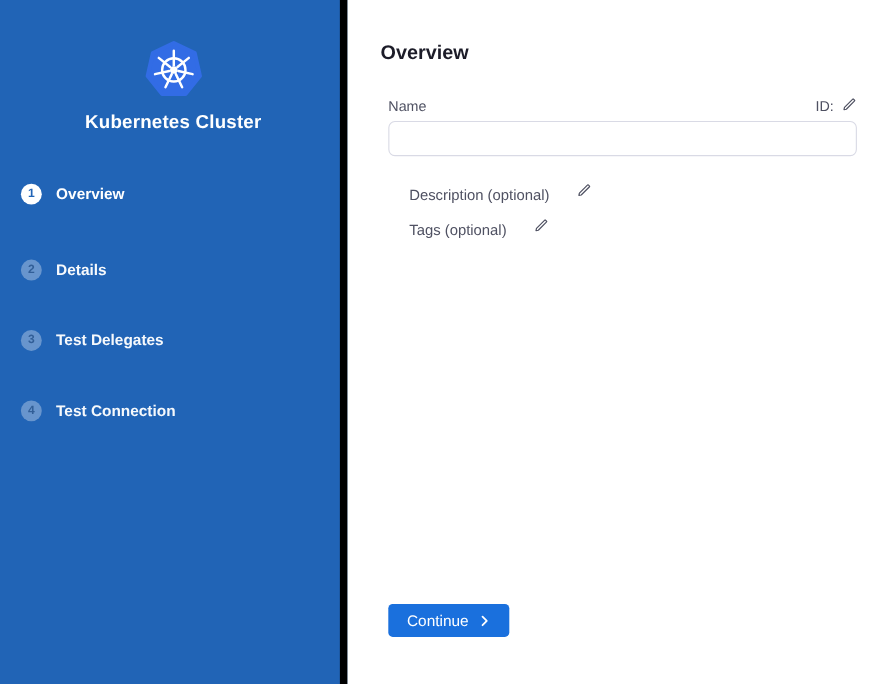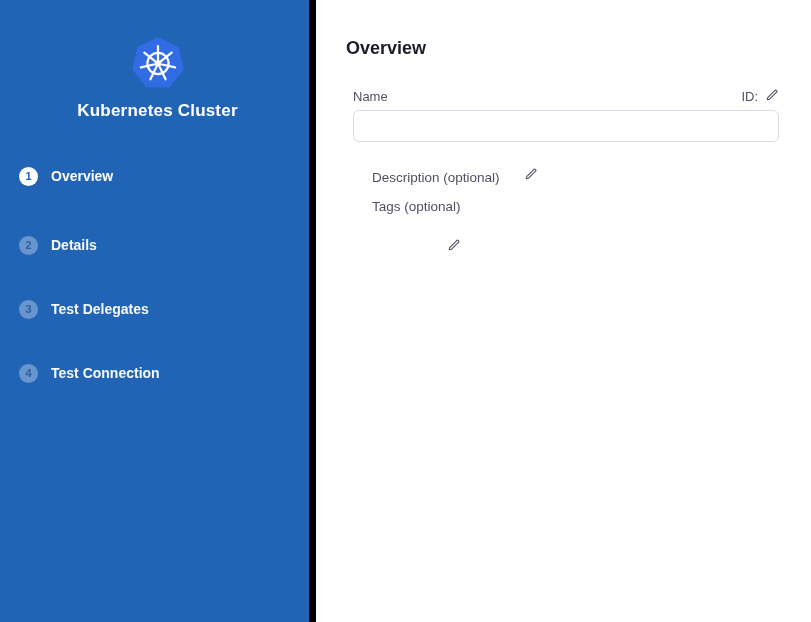--- a/index.html
+++ b/index.html
@@ -67,21 +67,21 @@
     margin-top:6px;width:426px;height:32px;box-sizing:border-box;
     border:1px solid #d9dae5;border-radius:6px;background:#ffffff;
     font-size:13px;color:#1c1c28;padding:0 10px;outline:none;
     font-family:"Liberation Sans", sans-serif;
   }
   .opt-row{
     display:flex;align-items:flex-end;gap:24px;cursor:pointer;
     position:absolute;left:37px;height:18px;margin-left:19px;
   }
   .opt-desc{top:167px;}
-  .opt-tags{top:199px;flex-direction:column;}
+  .opt-tags{top:199px;}
   .opt-label{font-size:13.5px;color:#4f5162;}
 
   .continue-btn{
     position:absolute;left:37px;top:549px;height:30px;
     display:inline-flex;align-items:center;gap:9px;
     padding:0 17px;border:none;border-radius:4px;
     background:#1a70dd;color:#ffffff;font-size:14px;
     font-family:"Liberation Sans", sans-serif;cursor:pointer;
   }
 </style>
@@ -161,14 +161,22 @@
 
   <div class="opt-row opt-tags">
     <span class="opt-label">Tags (optional)</span>
     <span>
       <svg width="14" height="14" viewBox="0 0 16 16">
         <path d="M2.6 13.4l.5-2.4 8.6-8.6c.2-.2.5-.2.7 0l1.2 1.2c.2.2.2.5 0 .7l-8.6 8.6-2.4.5z" fill="none" stroke="#4f5162" stroke-width="1.25" stroke-linejoin="round"></path>
       </svg>
     </span>
   </div>
 
+  <button class="continue-btn">
+    <span>Continue</span>
+    <span style="display:flex;align-items:center;">
+      <svg width="11" height="11" viewBox="0 0 12 12">
+        <path d="M4 1.8l4.2 4.2L4 10.2" fill="none" stroke="#ffffff" stroke-width="1.8" stroke-linecap="round" stroke-linejoin="round"></path>
+      </svg>
+    </span>
+  </button>
 
 </main>
 
 </body></html>

